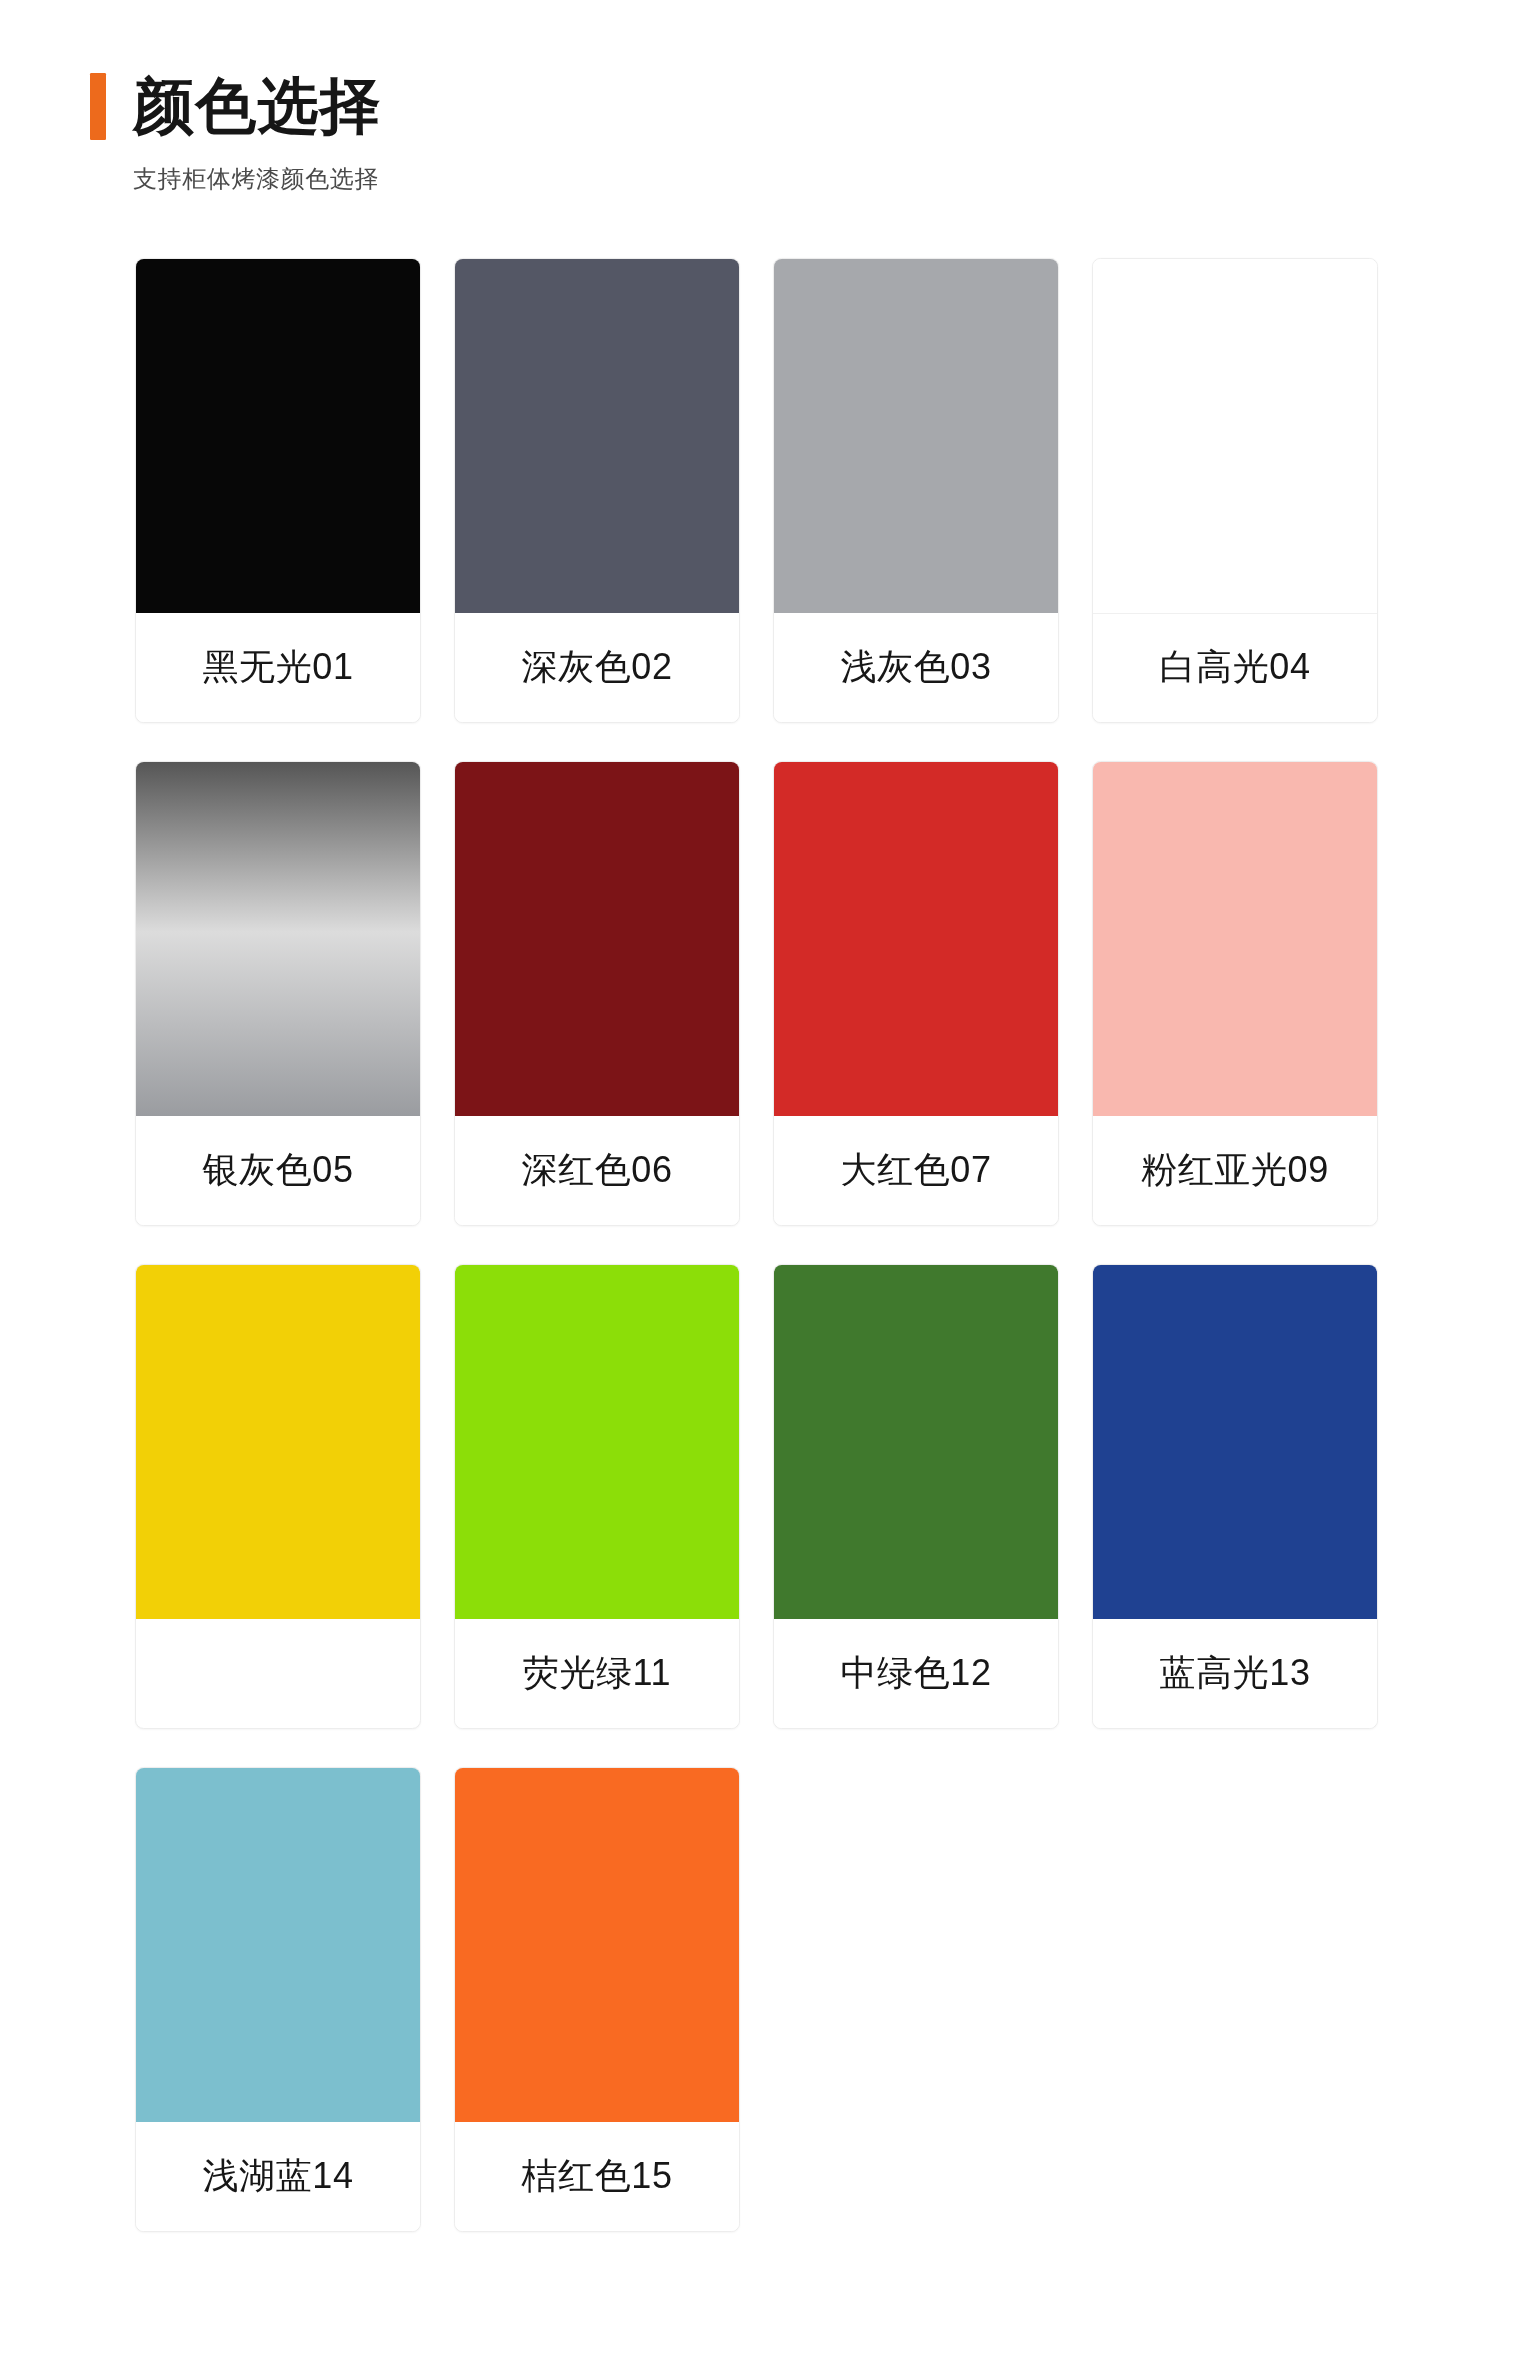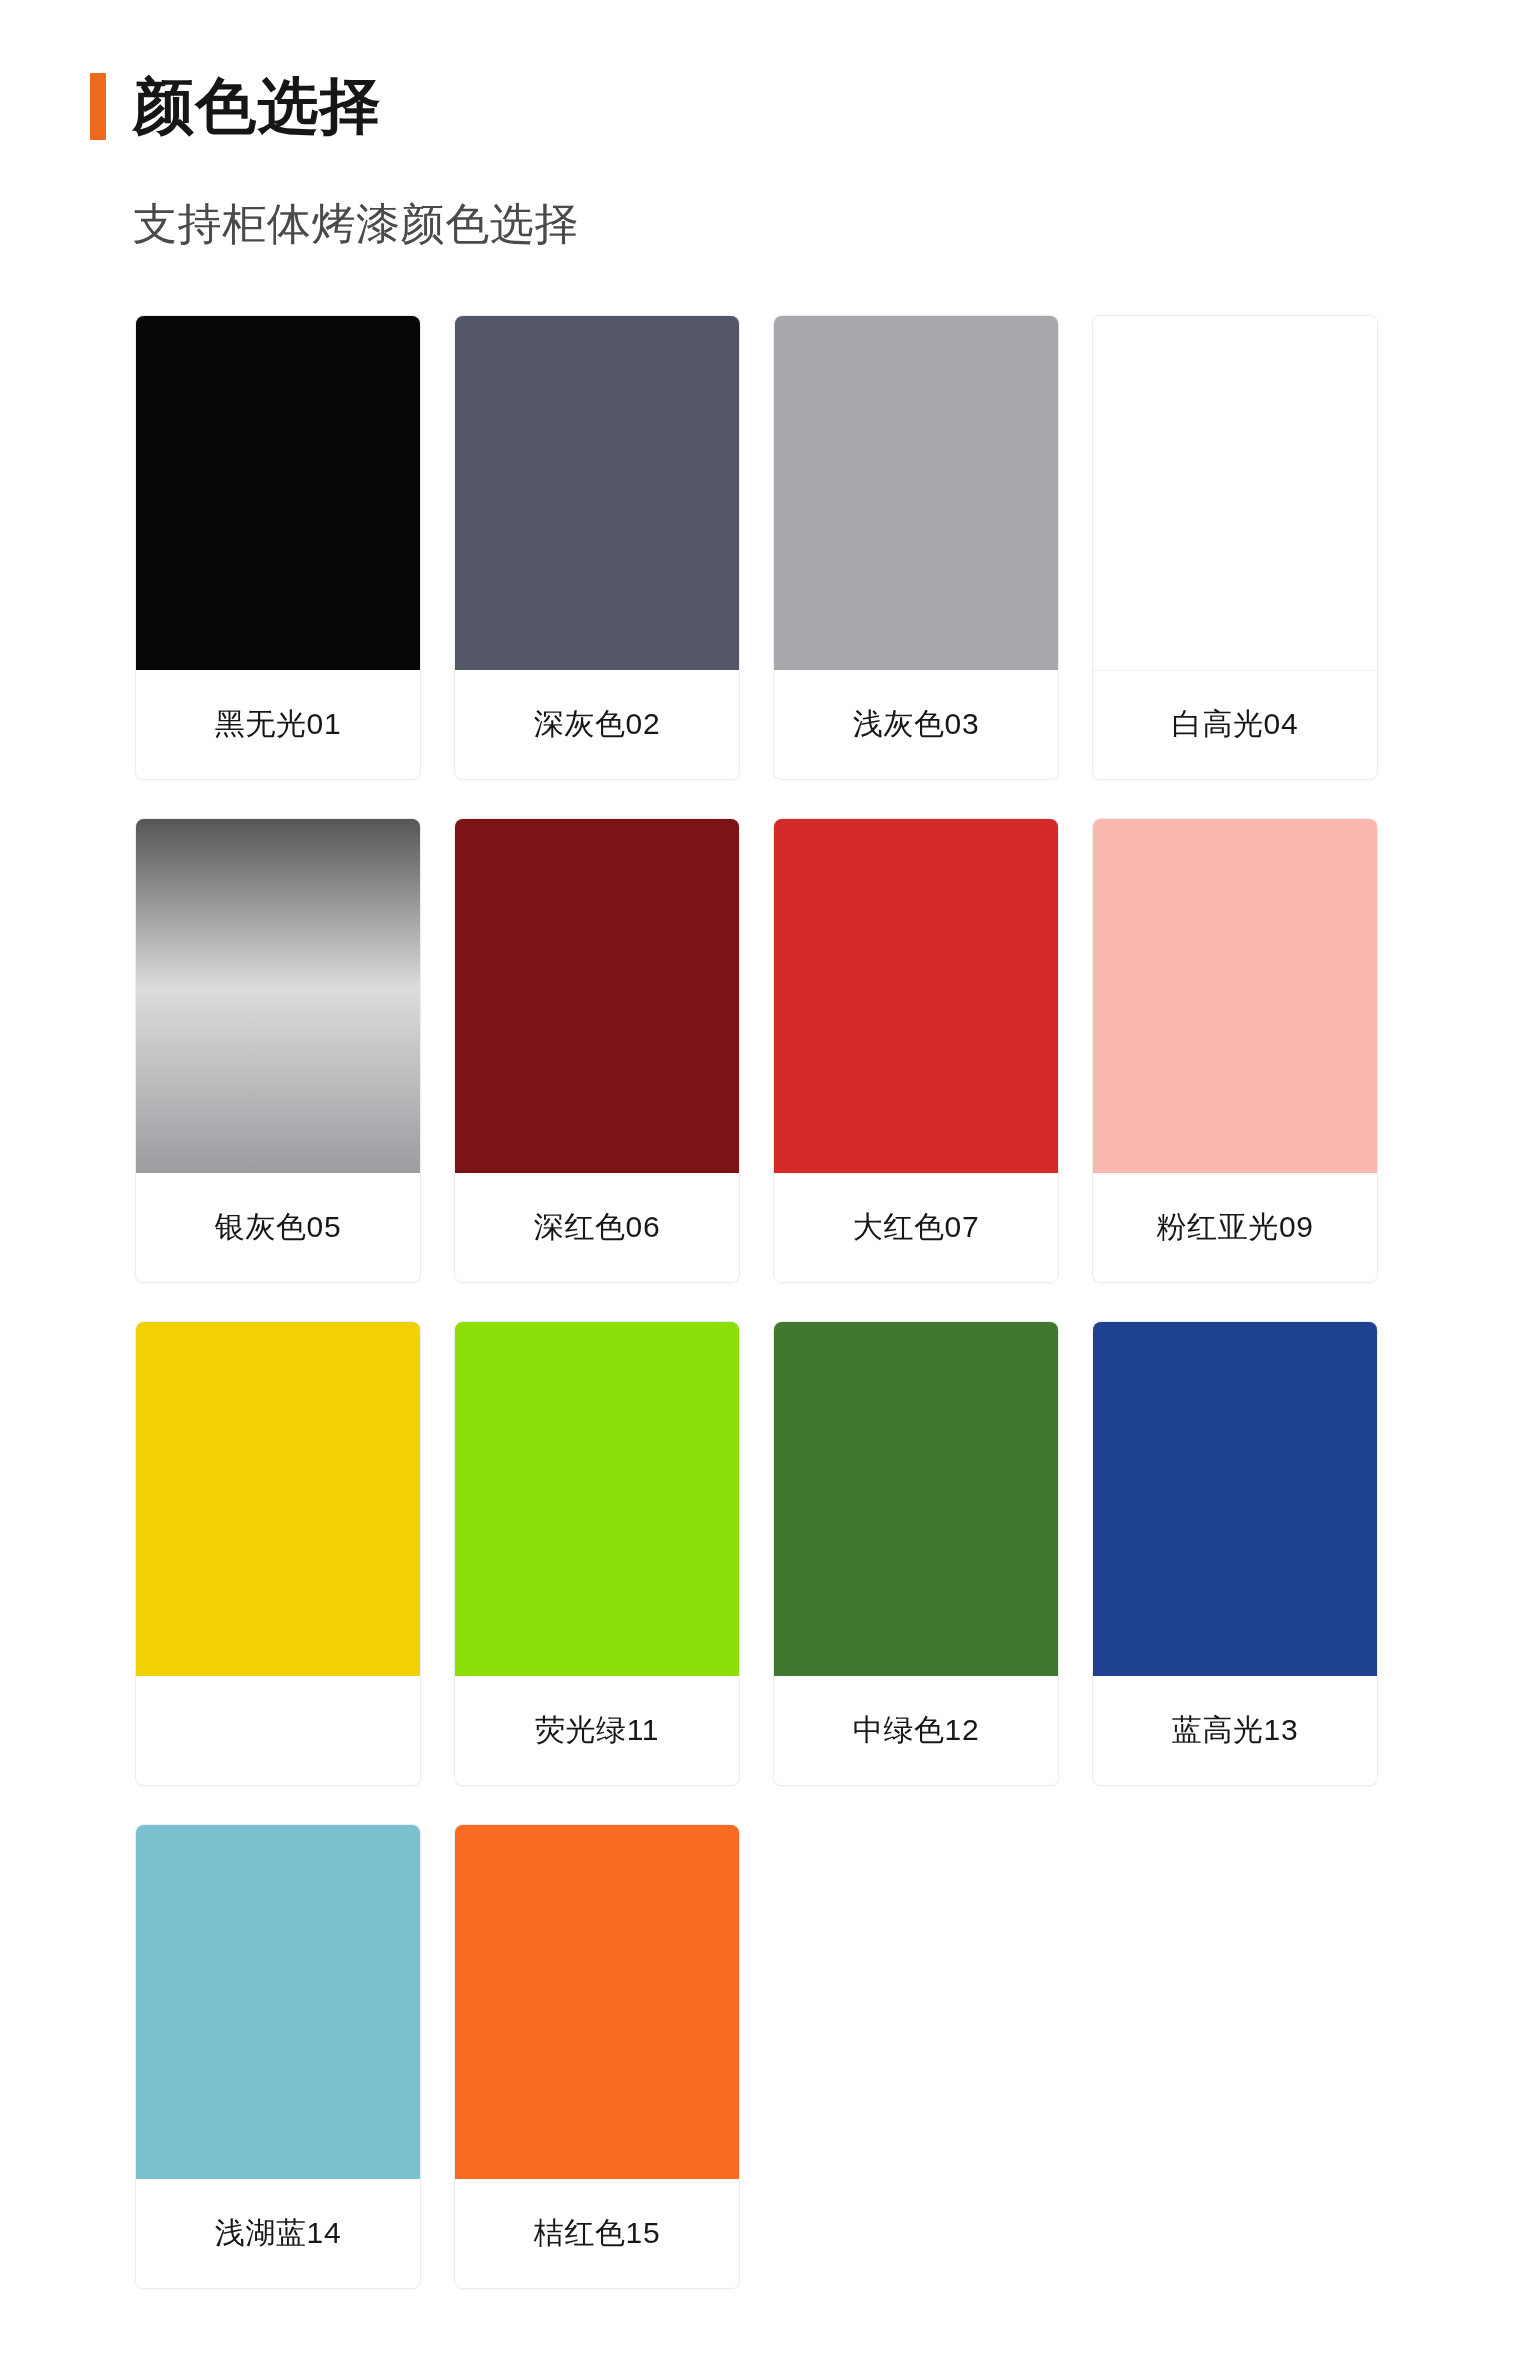--- a/index.html
+++ b/index.html
@@ -41,22 +41,22 @@
 
   .page-title {
     font-size: 61px;
     font-weight: bold;
     color: #161616;
     letter-spacing: 1.2px;
     line-height: 1;
   }
 
   .page-subtitle {
-    margin: 58px 0 0 43px;
-    font-size: 44px;
+    margin: 25px 0 0 43px;
+    font-size: 24px;
     color: #4A4A4A;
     letter-spacing: 0.6px;
     line-height: 1.2;
   }
 
   
   .swatch-grid {
     margin: 64px 0 0 0;
     padding: 0 99px 0 135px;
     display: grid;
@@ -80,21 +80,21 @@
     width: 100%;
     height: 354px;
     display: block;
   }
 
   .swatch-label {
     height: 109px;
     display: flex;
     align-items: center;
     justify-content: center;
-    font-size: 30px;
+    font-size: 36px;
     color: #171717;
     background: #ffffff;
     letter-spacing: 0.6px;
     white-space: nowrap;
   }
 
   
   .color-card.light-swatch .swatch-label {
     border-top: 1.2px solid #F0F0F0;
   }

